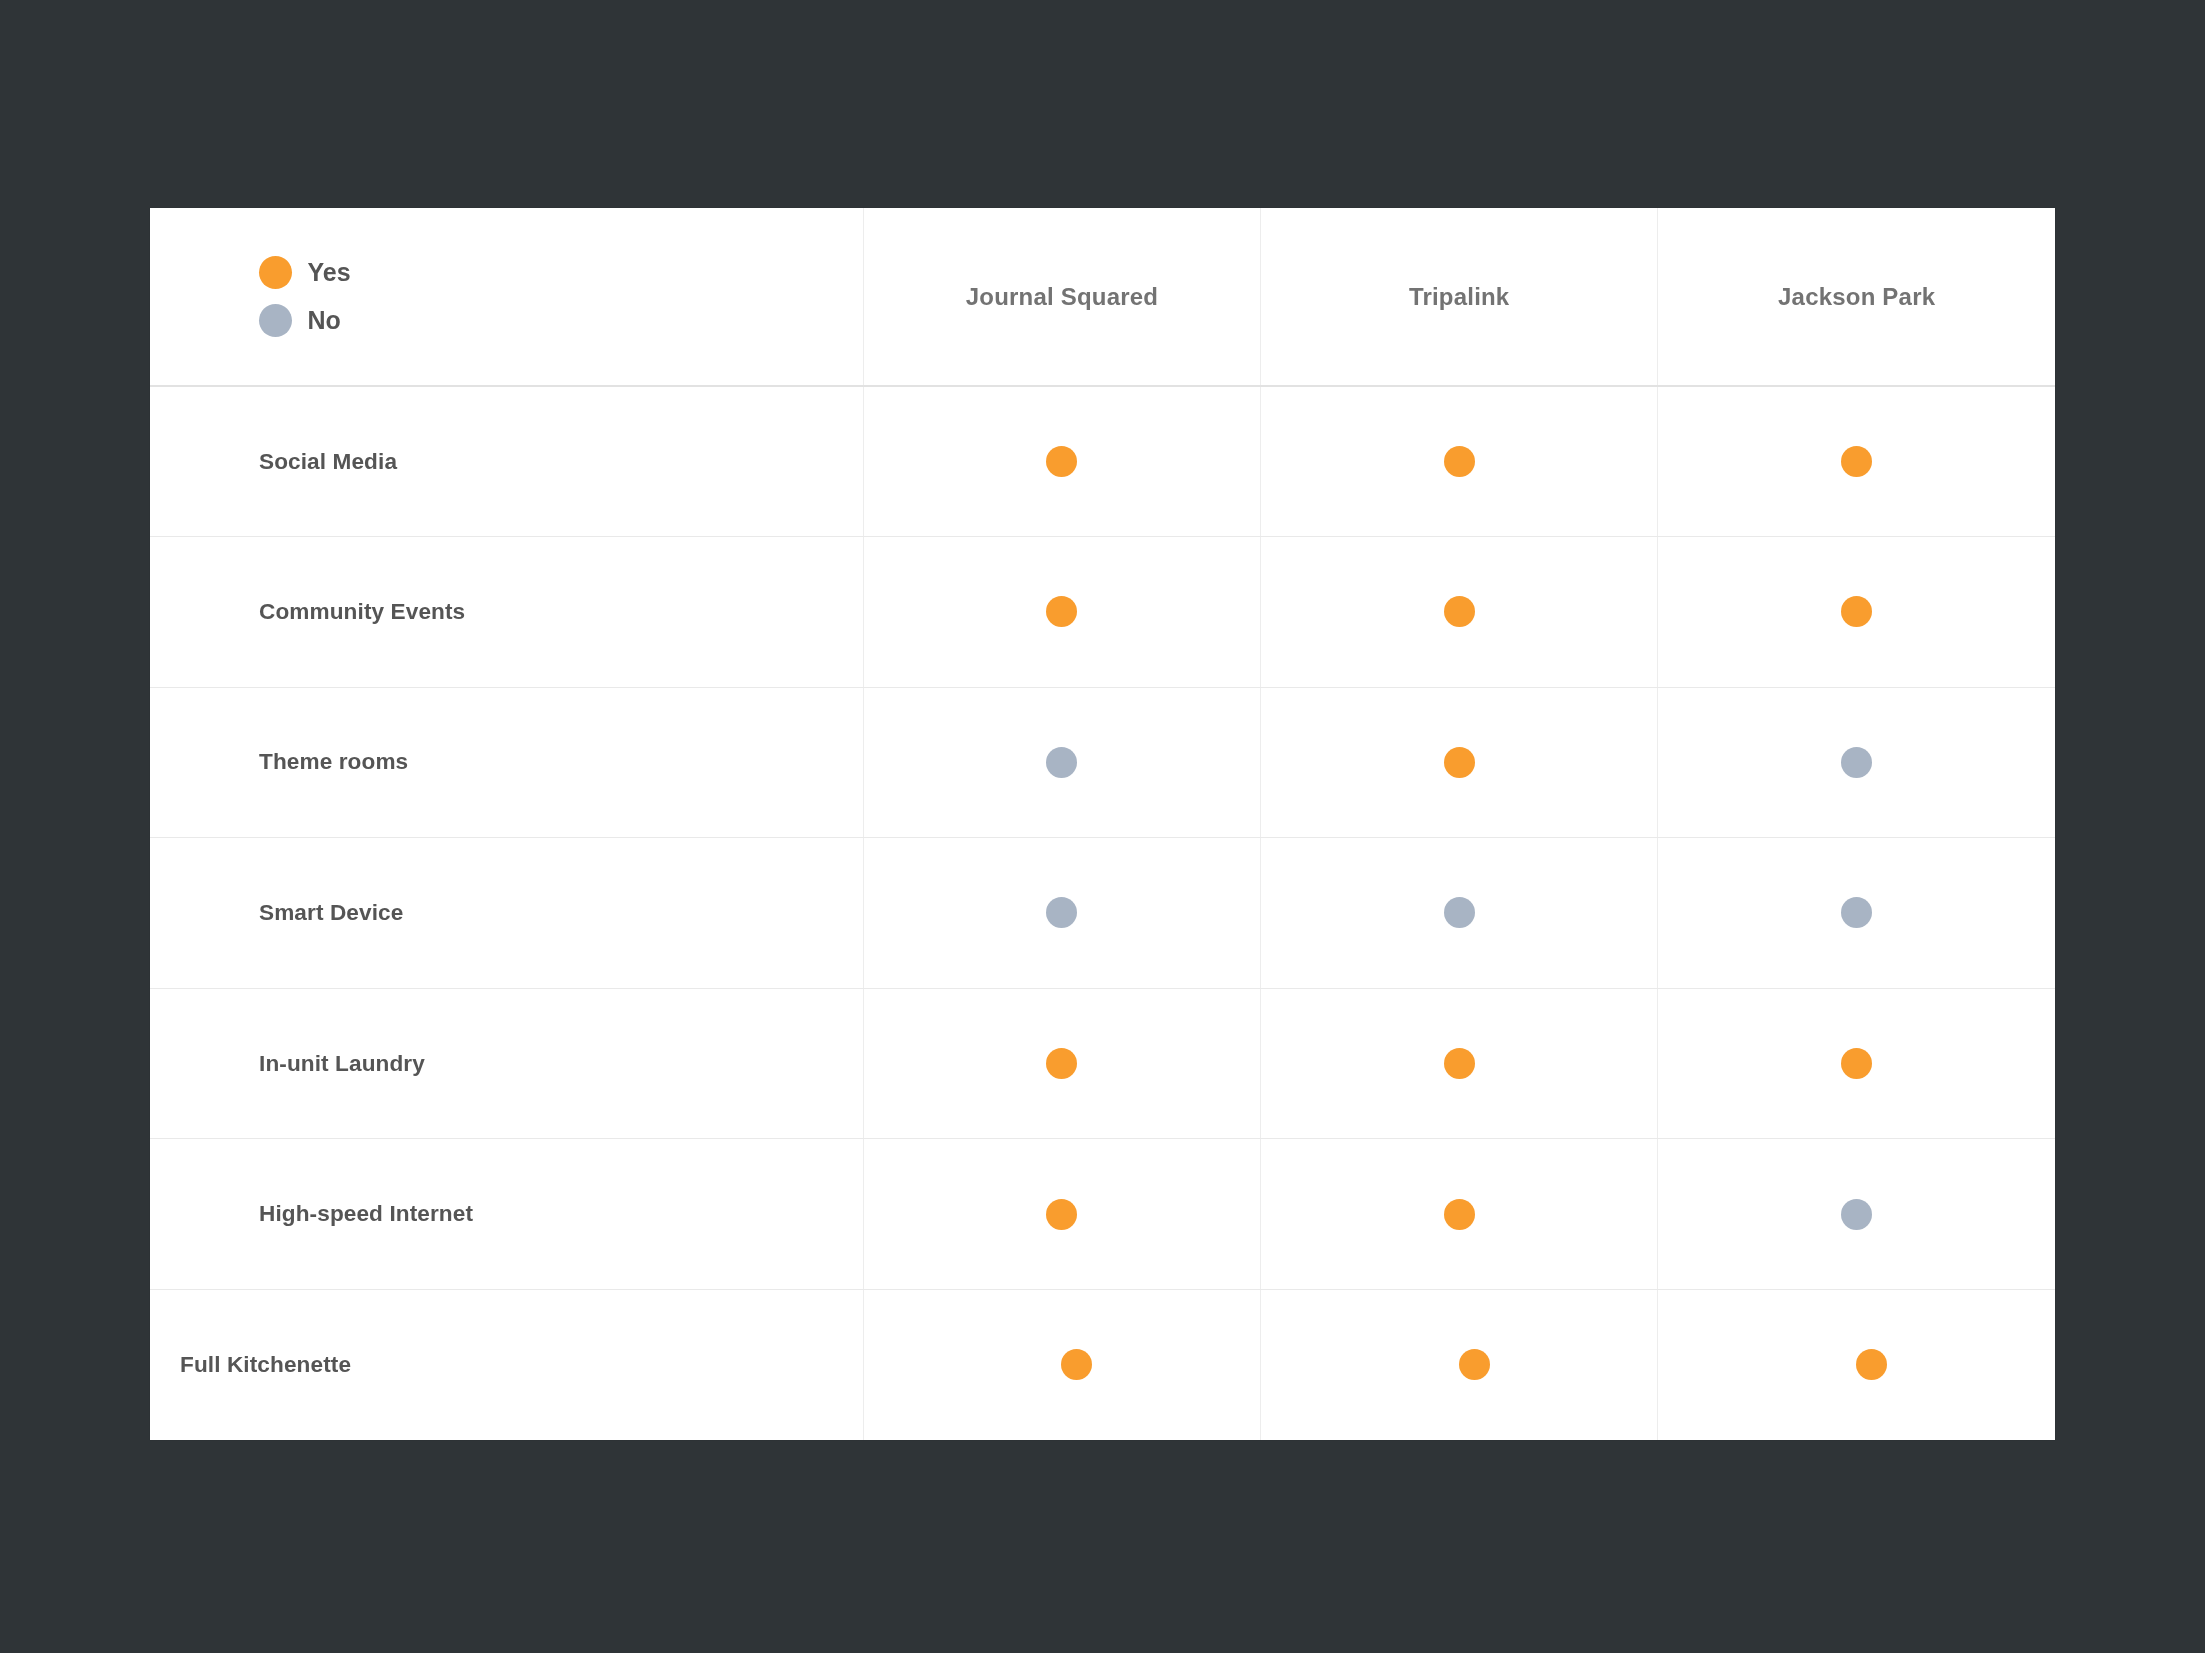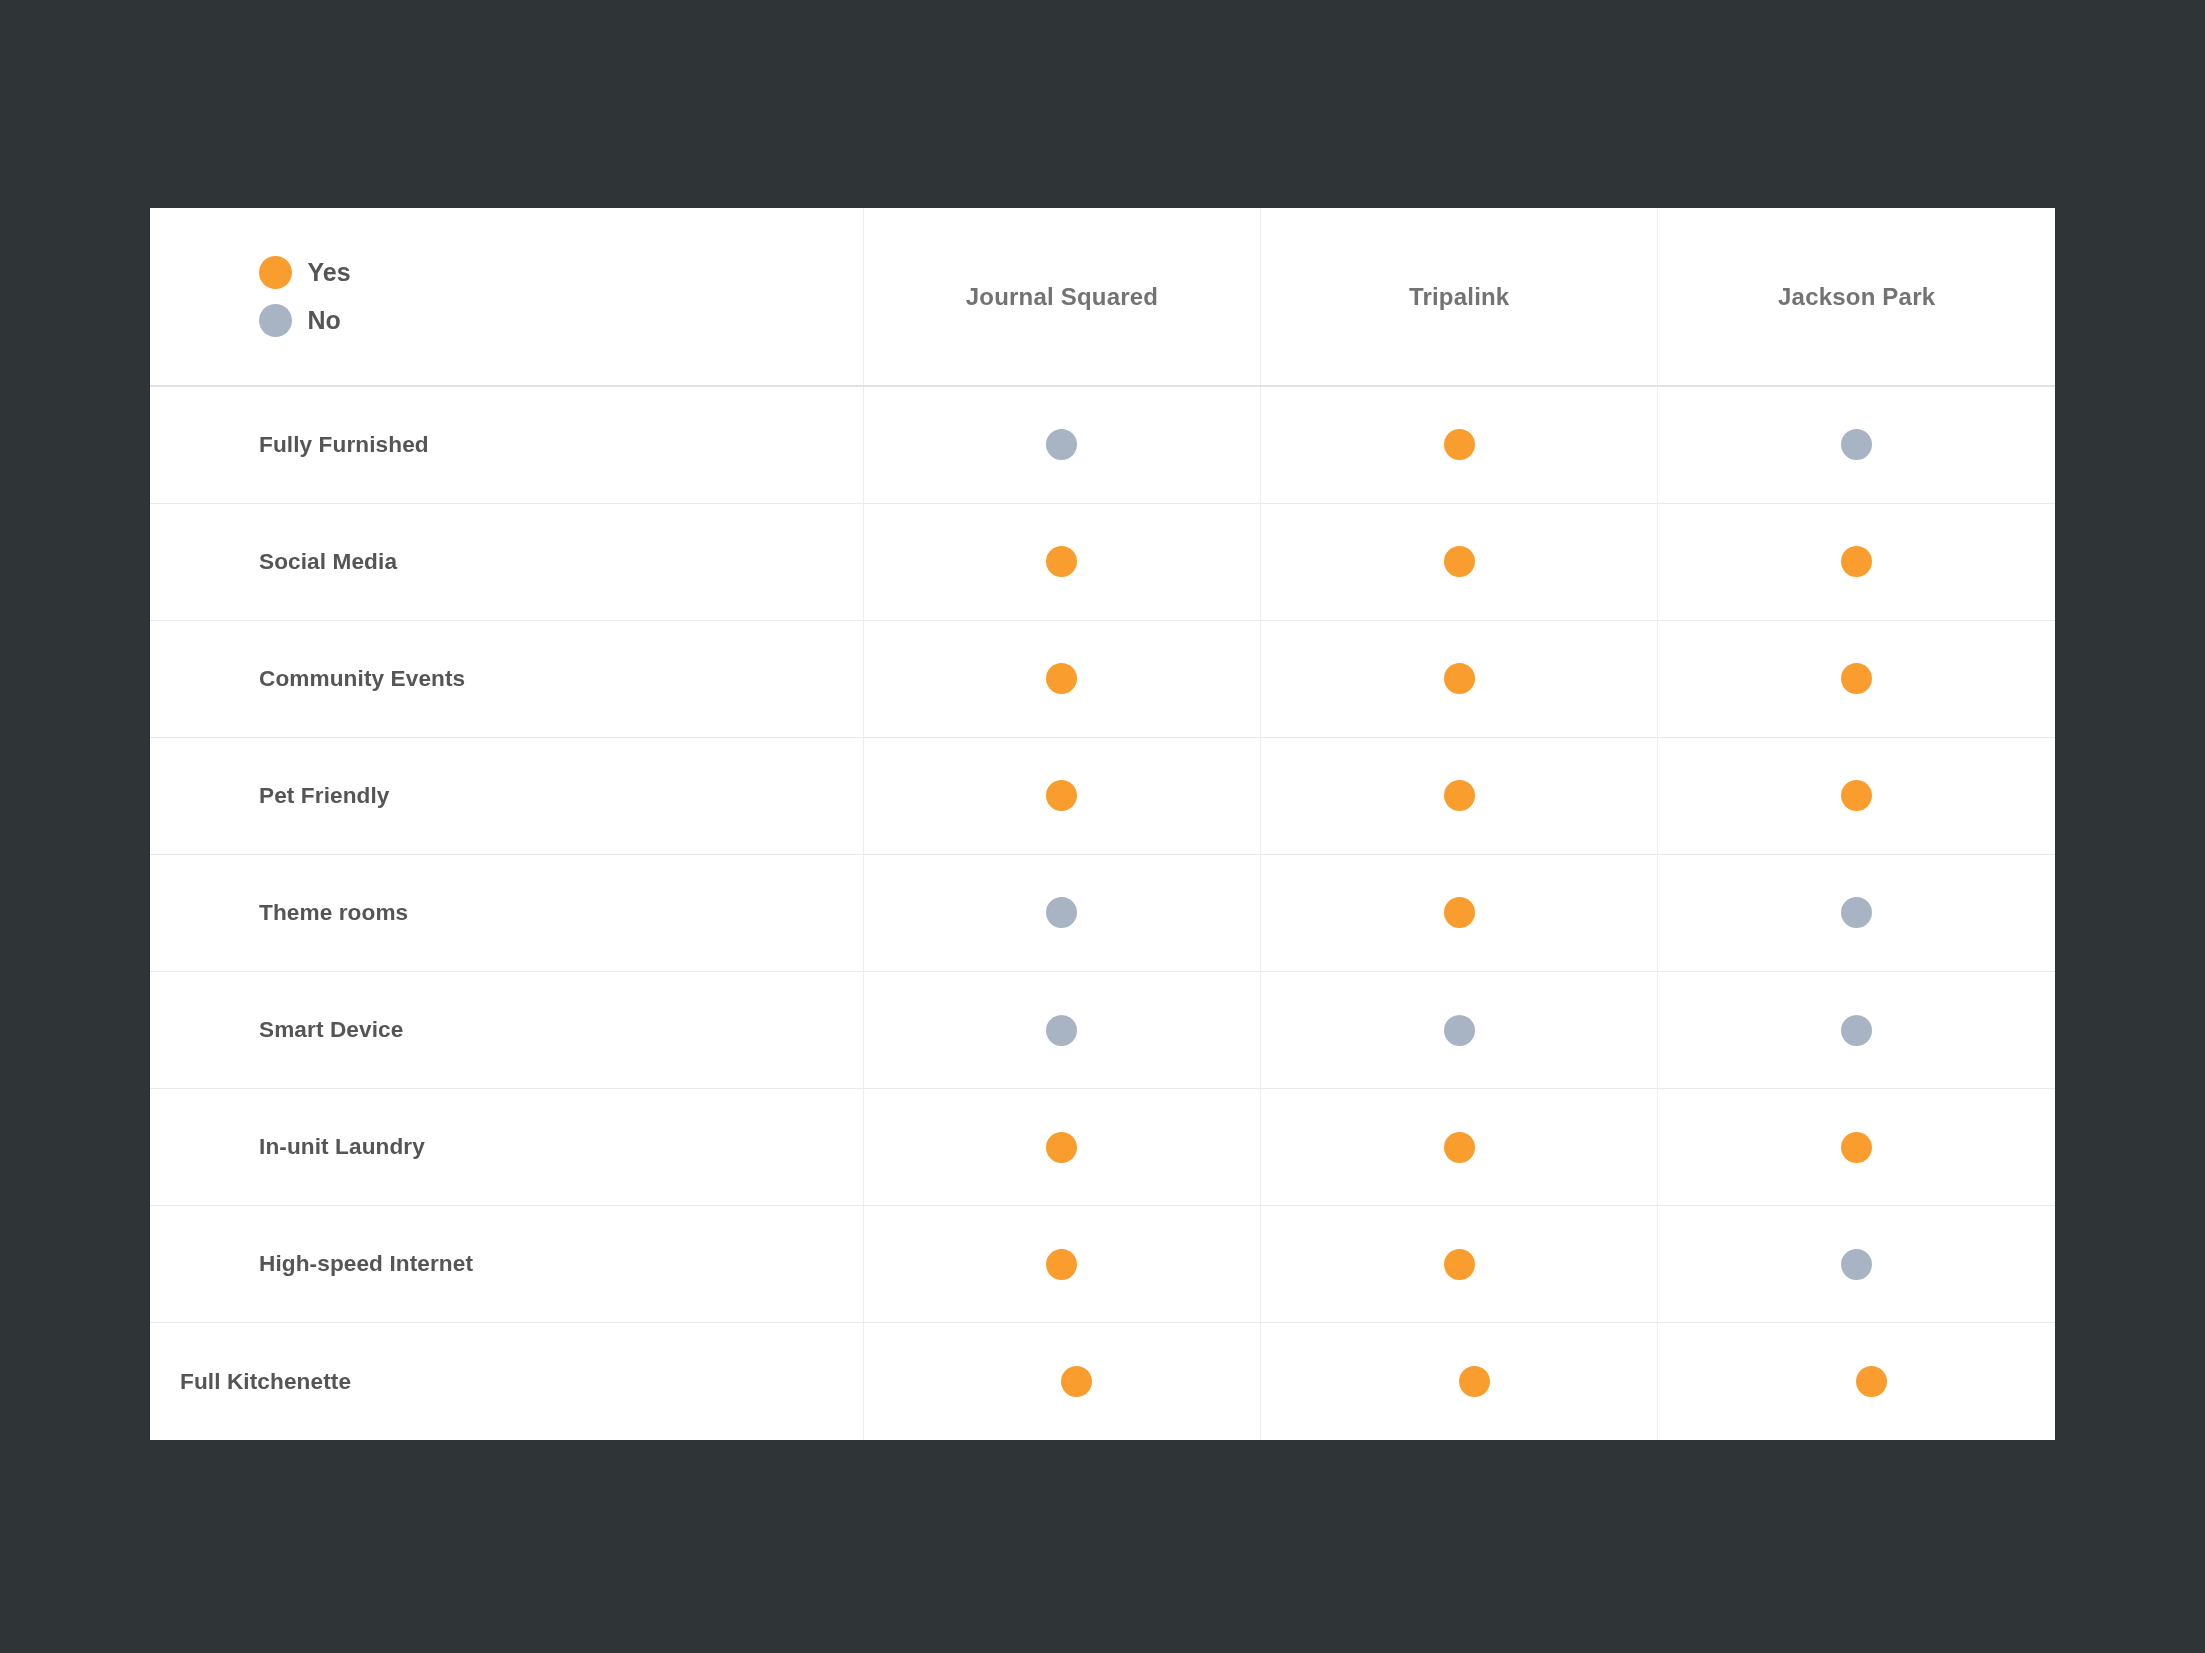--- a/index.html
+++ b/index.html
@@ -116,39 +116,27 @@
               </div>
             </div>
           </th>
           <th class="brand-cell">Journal Squared</th>
           <th class="brand-cell">Tripalink</th>
           <th class="brand-cell">Jackson Park</th>
         </tr>
       </thead>
       <tbody id="table-body">
           <tr>
-            <td class="feature-cell">Fully Furnished</td>
-            <td class="value-cell"><span class="status-dot no"></span></td>
-            <td class="value-cell"><span class="status-dot yes"></span></td>
-            <td class="value-cell"><span class="status-dot no"></span></td>
-          </tr>
-          <tr>
             <td class="feature-cell">Social Media</td>
             <td class="value-cell"><span class="status-dot yes"></span></td>
             <td class="value-cell"><span class="status-dot yes"></span></td>
             <td class="value-cell"><span class="status-dot yes"></span></td>
           </tr>
           <tr>
             <td class="feature-cell">Community Events</td>
-            <td class="value-cell"><span class="status-dot yes"></span></td>
-            <td class="value-cell"><span class="status-dot yes"></span></td>
-            <td class="value-cell"><span class="status-dot yes"></span></td>
-          </tr>
-          <tr>
-            <td class="feature-cell">Pet Friendly</td>
             <td class="value-cell"><span class="status-dot yes"></span></td>
             <td class="value-cell"><span class="status-dot yes"></span></td>
             <td class="value-cell"><span class="status-dot yes"></span></td>
           </tr>
           <tr>
             <td class="feature-cell">Theme rooms</td>
             <td class="value-cell"><span class="status-dot no"></span></td>
             <td class="value-cell"><span class="status-dot yes"></span></td>
             <td class="value-cell"><span class="status-dot no"></span></td>
           </tr>

